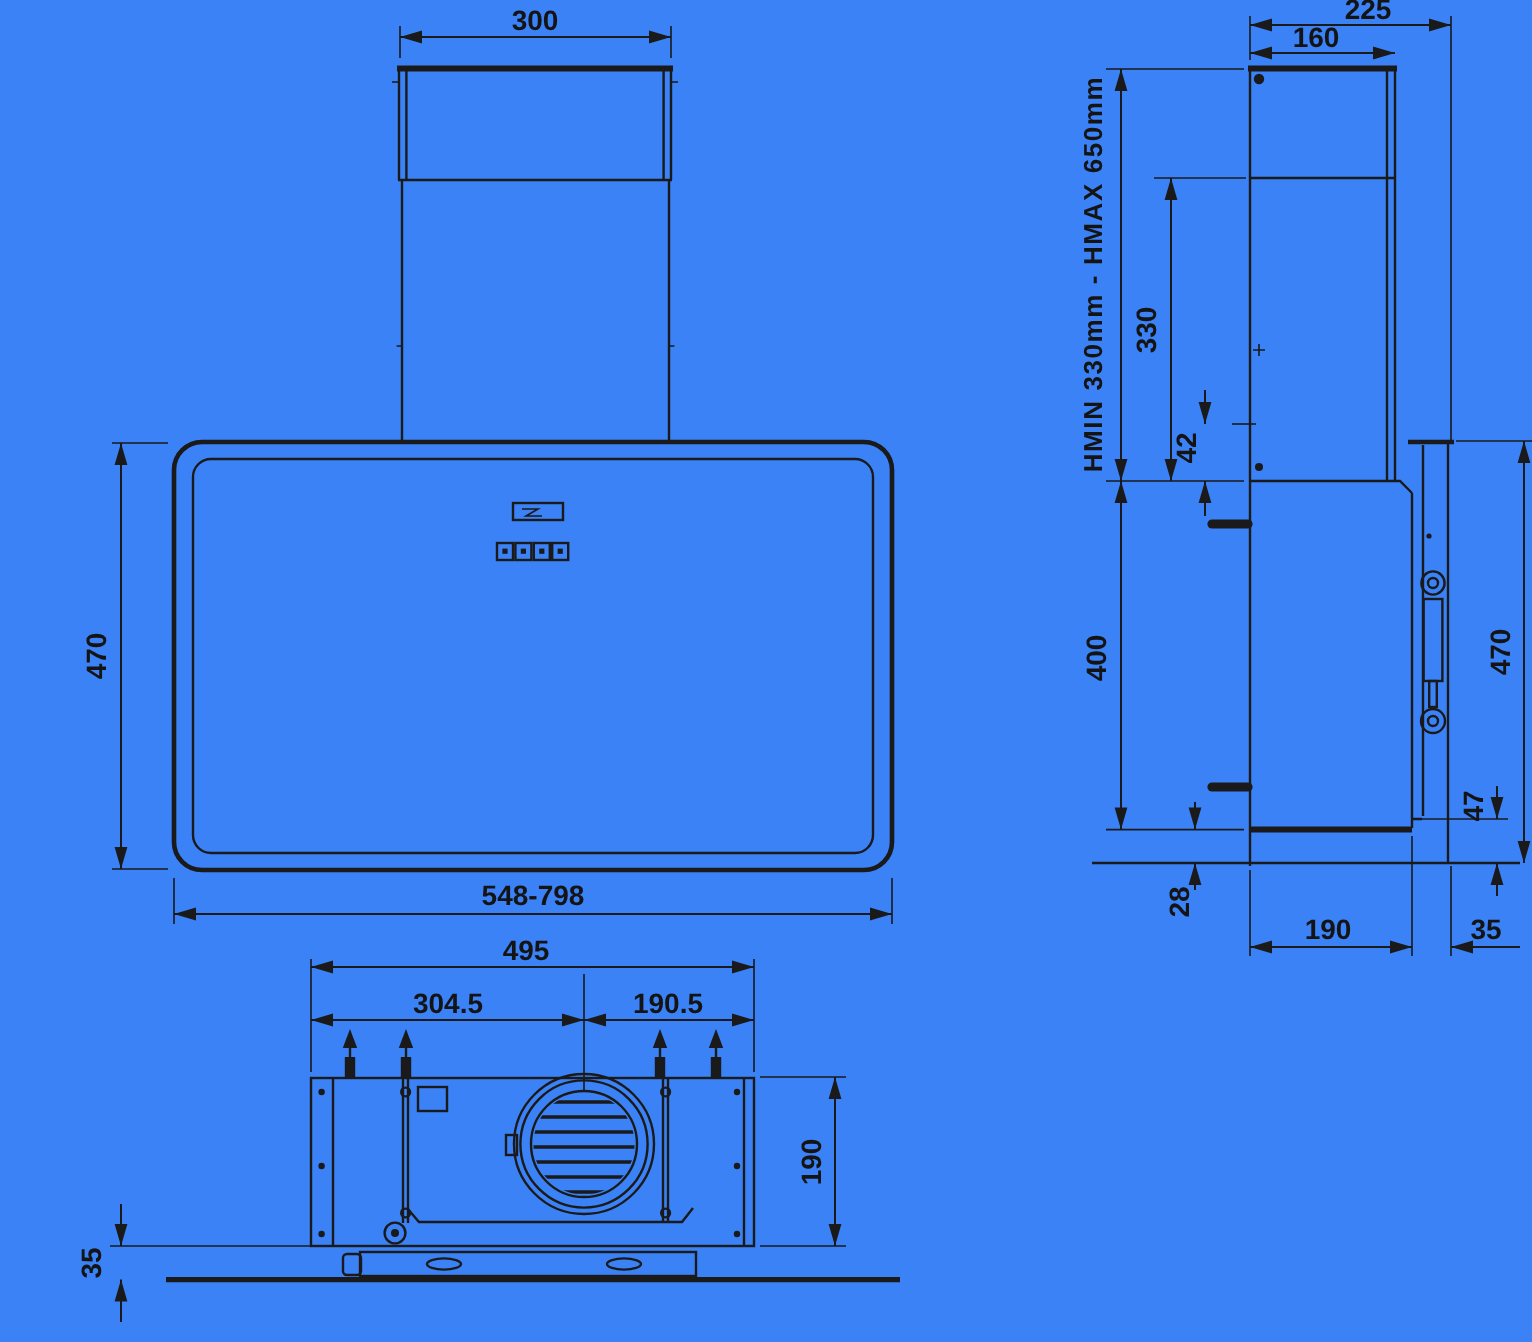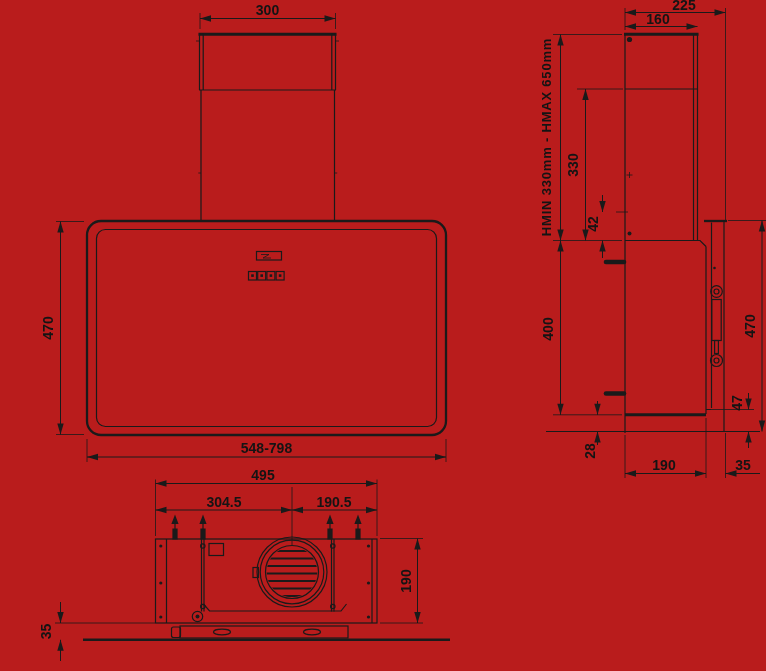--- a/index.html
+++ b/index.html
@@ -1,16 +1,16 @@
 <!DOCTYPE html>
 <html><head>
 <meta charset="utf-8">
 <style>
   html,body{margin:0;padding:0;background:#ffffff;}
-  .stage{width:766px;height:671px;position:relative;background:#b91c1c;overflow:hidden;}
+  .stage{width:766px;height:671px;position:relative;background:#3b82f6;overflow:hidden;}
   svg{display:block;}
   .ln{stroke:#1a1a1a;stroke-width:1.2;fill:none;}
   .ln2{stroke:#1a1a1a;stroke-width:2.3;fill:none;}
   .ln3{stroke:#1a1a1a;stroke-width:3;fill:none;}
   .thin{stroke:#1a1a1a;stroke-width:0.8;fill:none;}
   .dimln{stroke:#1a1a1a;stroke-width:1;fill:none;}
   .fl{fill:#1a1a1a;stroke:none;}
   .dt{font-family:"Liberation Sans","DejaVu Sans",sans-serif;font-weight:bold;font-size:14px;fill:#141414;text-anchor:middle;}
   .dts{font-family:"Liberation Sans","DejaVu Sans",sans-serif;font-weight:bold;font-size:13px;letter-spacing:0.8px;fill:#141414;text-anchor:middle;}
 </style>

